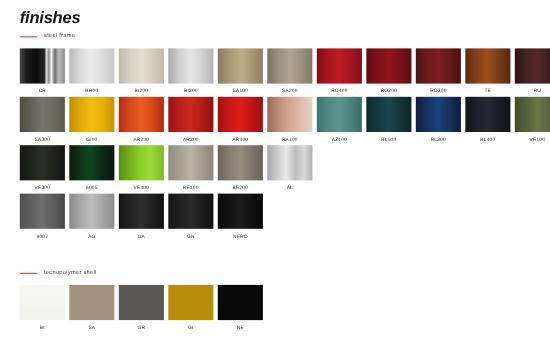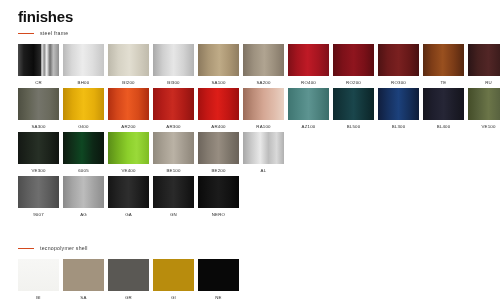--- a/index.html
+++ b/index.html
@@ -9,20 +9,21 @@
     font-family:"Liberation Sans", sans-serif;
     color:#1a1a1a;
     overflow:hidden;
   }
   .page{position:relative;width:500px;height:308px;}
 
   .page-title{
     position:absolute;left:18px;top:8px;
     font-size:15px;font-weight:700;letter-spacing:-0.2px;
     color:#111111;
+    font-style:italic;
   }
 
   .section{position:absolute;left:18px;}
   .section-head{
     display:flex;align-items:center;gap:6px;
     height:10px;margin-bottom:6px;
   }
   .rule{
     display:block;width:16px;height:1px;background:#d44a1e;flex:0 0 16px;
   }

